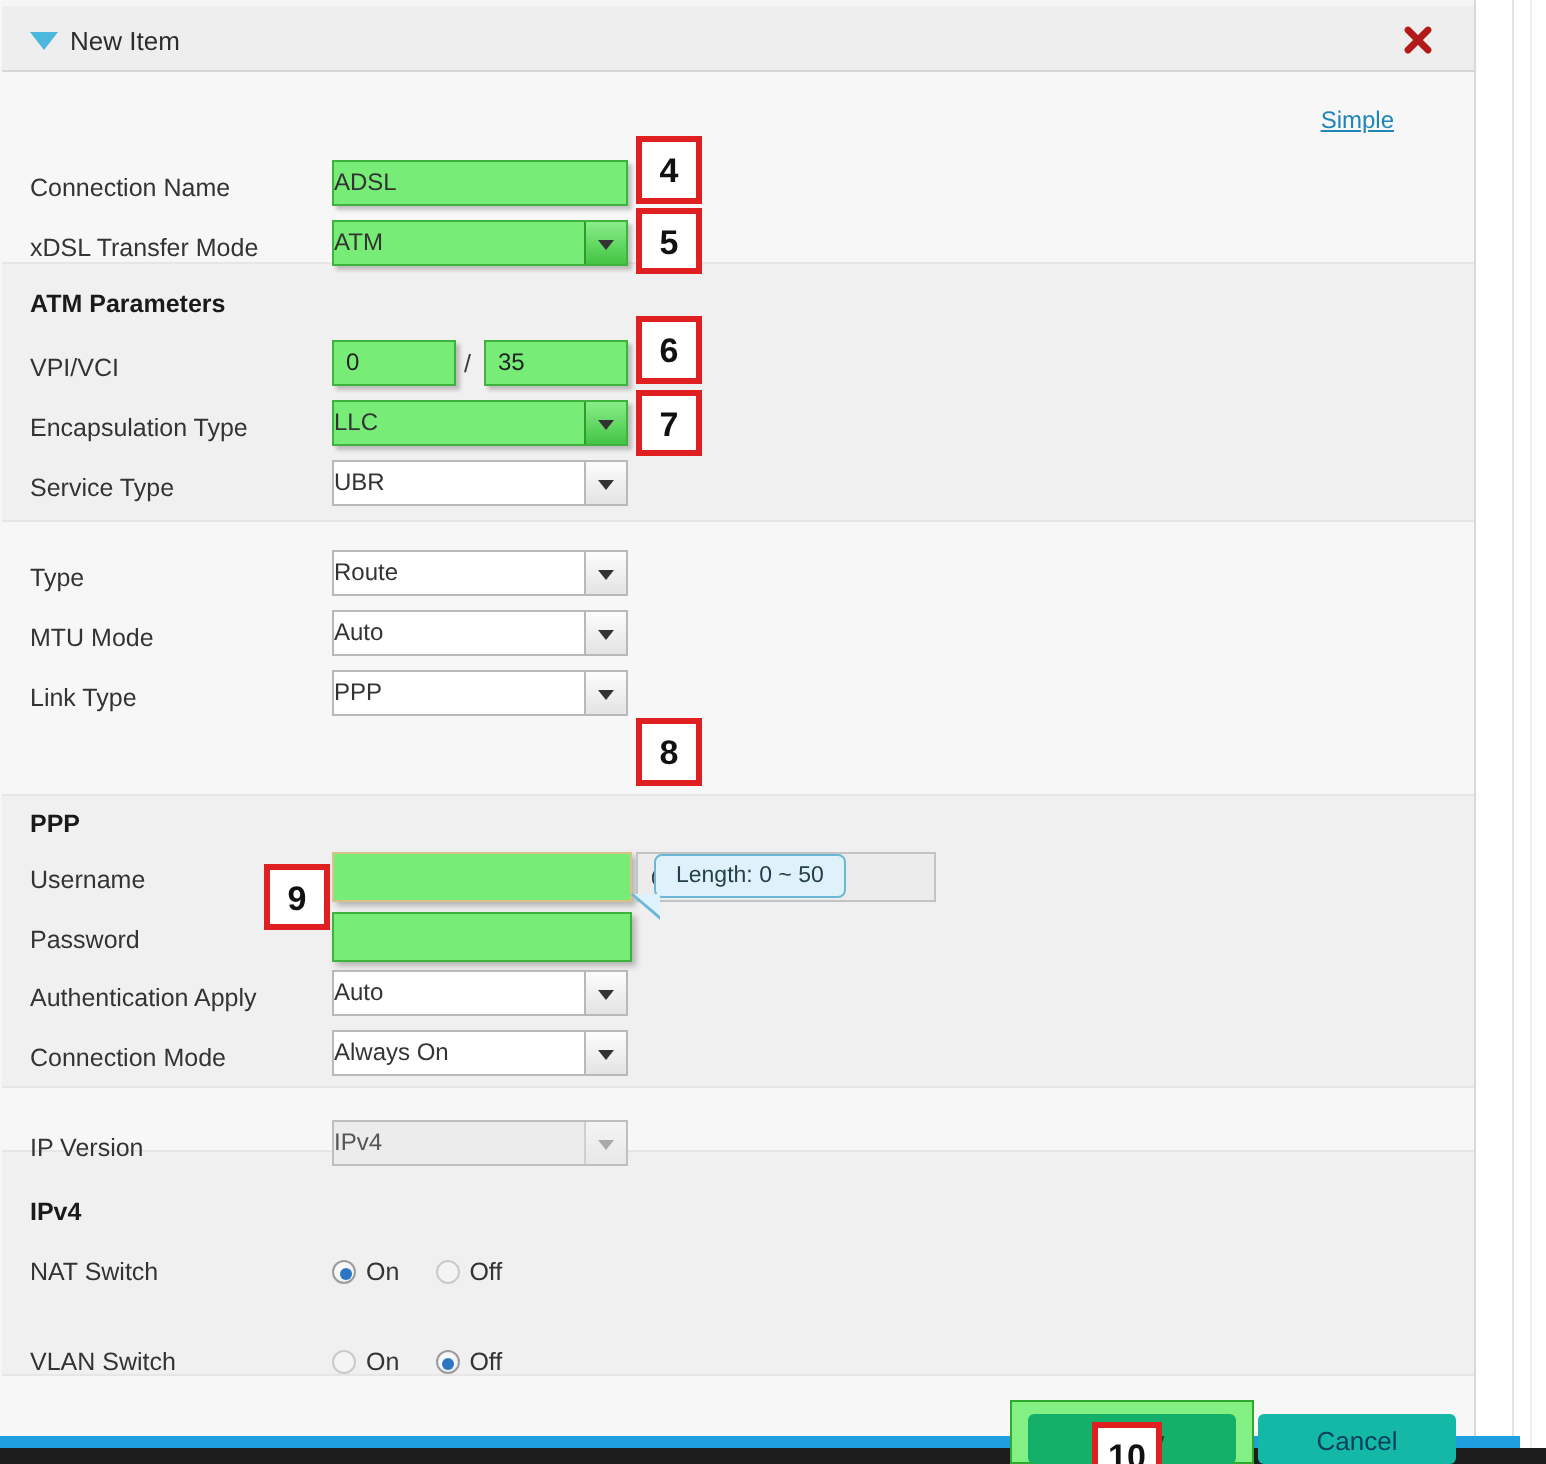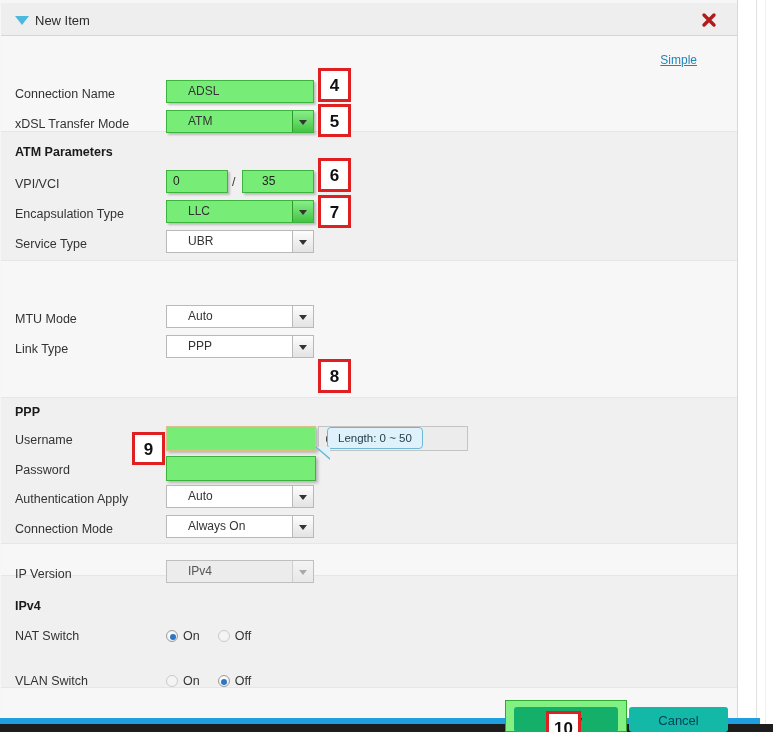--- a/index.html
+++ b/index.html
@@ -141,21 +141,21 @@
   
   .fld {
     position: absolute;
     left: 165px;
     width: 148px; height: 23px;
     background: #ffffff;
     border: 1px solid #b9b9b9;
     font-size: 12px;
     color: #333333;
     line-height: 21px;
-    padding-left: 21px;
+    padding-left: 0;
     white-space: nowrap;
     overflow: hidden;
   }
   .fld.green {
     background: #77ed77;
     border: 1px solid #3db23d;
     box-shadow: 2px 2px 2px rgba(0,0,0,0.22);
   }
   .fld.disabled {
     background: #ececec;
@@ -206,21 +206,21 @@
     color: #3a3a3a;
   }
   .vpi-right {
     position: absolute;
     left: 241px;
     width: 72px; height: 23px;
     background: #77ed77;
     border: 1px solid #3db23d;
     box-shadow: 2px 2px 2px rgba(0,0,0,0.22);
     font-size: 12px; color: #222; line-height: 21px;
-    padding-left: 19px;
+    padding-left: 6px;
   }
 
   
   .user-input {
     position: absolute;
     left: 165px;
     width: 150px; height: 25px;
     background: #77ed77;
     border: 1px solid #d9c18a;
     box-shadow: 2px 2px 3px rgba(0,0,0,0.25);
@@ -421,20 +421,27 @@
       </div>
 
       <div class="row" style="top:194px;">
         <div class="lbl">Service Type</div>
         <div class="fld">
           <span>UBR</span>
           <span class="sel-arrow"></span>
         </div>
       </div>
 
+      <div class="row" style="top:239px;">
+        <div class="lbl">Type</div>
+        <div class="fld">
+          <span>Route</span>
+          <span class="sel-arrow"></span>
+        </div>
+      </div>
 
       <div class="row" style="top:269px;">
         <div class="lbl">MTU Mode</div>
         <div class="fld">
           <span>Auto</span>
           <span class="sel-arrow"></span>
         </div>
       </div>
 
       <div class="row" style="top:299px;">

